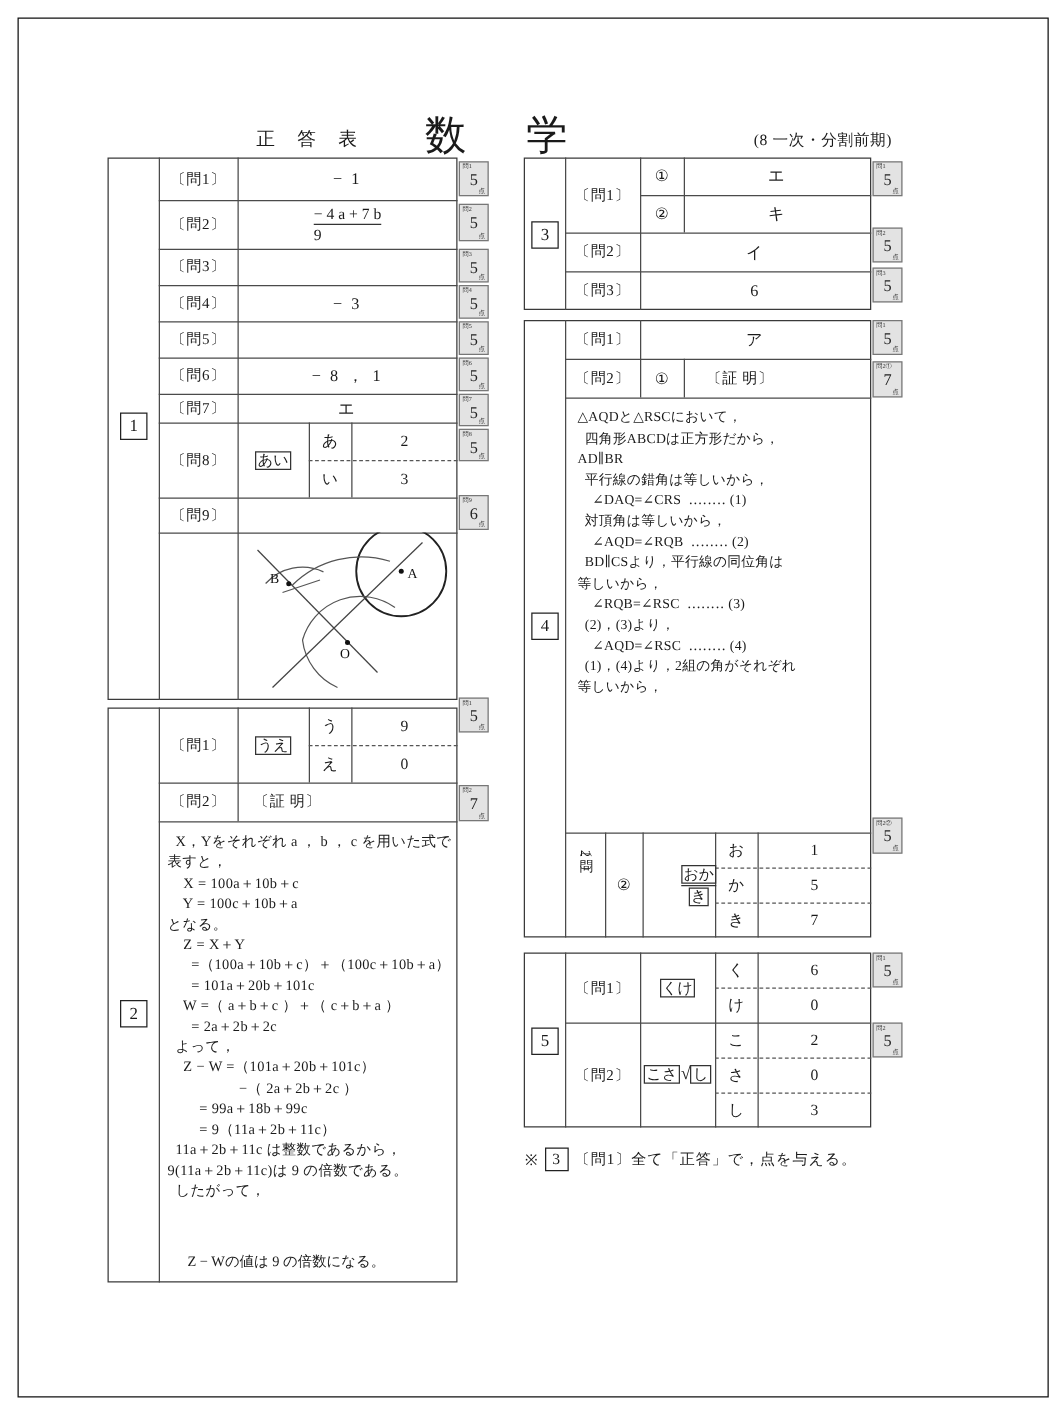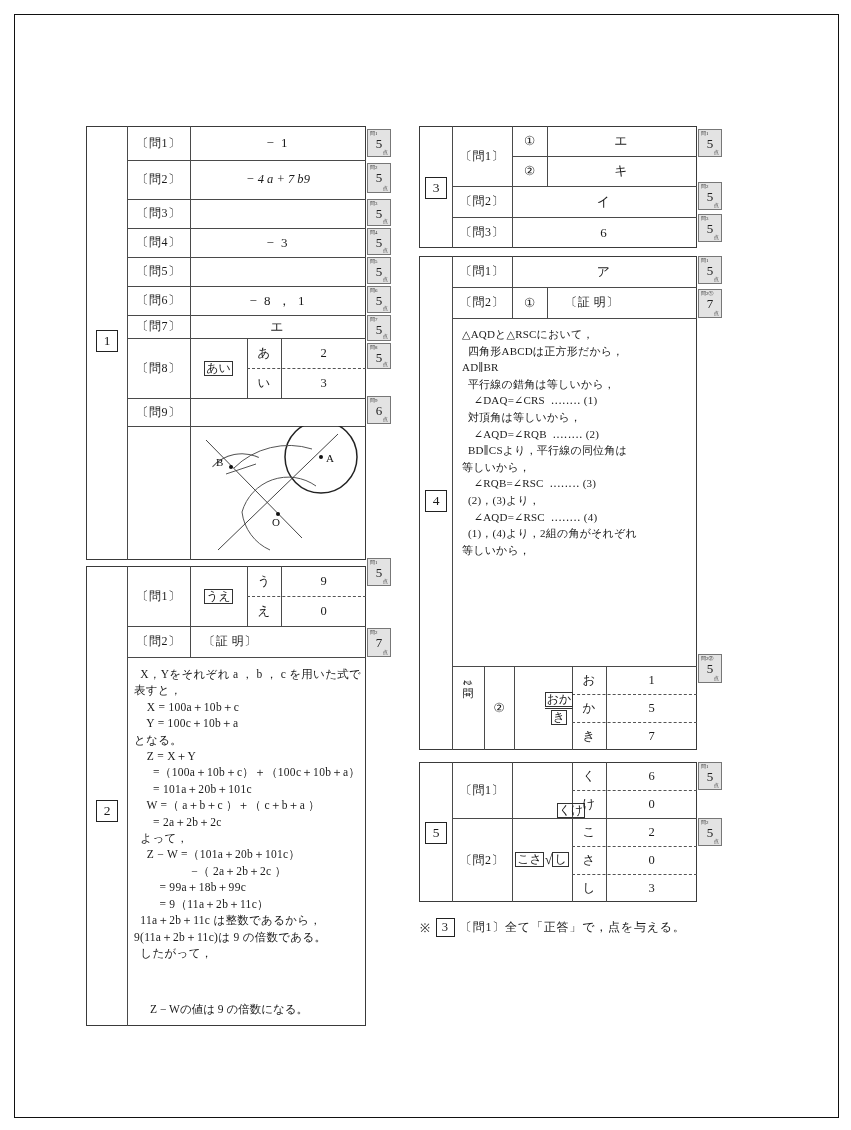--- a/index.html
+++ b/index.html
@@ -50,31 +50,36 @@
   
   .proof{position:absolute;font-size:11.5px;line-height:16.4px;letter-spacing:.3px;white-space:pre;}
   .proof2{position:absolute;font-size:11px;line-height:16.6px;letter-spacing:.2px;white-space:pre;}
 
   .vlabel{position:absolute;writing-mode:vertical-rl;font-size:11px;letter-spacing:1px;}
 
   .note{position:absolute;font-size:12px;letter-spacing:.8px;display:flex;align-items:center;gap:5px;}
   .note .nbox{display:inline-flex;align-items:center;justify-content:center;width:17px;height:17px;
               border:1.2px solid #222;font-size:12.5px;}
 
-  .fr{display:inline-flex;align-items:flex-start;line-height:1.15;font-size:12.5px;font-style:italic;}
+  .fr{display:inline-flex;flex-direction:column;align-items:flex-start;line-height:1.15;font-size:12.5px;}
   .fr .bar{width:100%;height:1px;background:#333;margin:1px 0;}
   .rad{display:inline-flex;align-items:flex-start;}
   .rad .sq{font-size:14px;}
 </style>
 </head>
 <body>
 
 <div class="page">
   <div class="frame"></div>
 
+  <div class="hdr">
+    <div class="seitou">正 答 表</div>
+    <div class="subject"><span>数</span><span>学</span></div>
+    <div class="code">(8  一次・分割前期)</div>
+  </div>
 
   <div class="blk" style="left:86px;top:126px;width:280px;height:434px;"></div>
   <div class="vl" style="left:127px;top:126px;height:434px;"></div>
   <div class="vl" style="left:190px;top:126px;height:434px;"></div>
   <div class="secno" style="left:96px;top:330px;">
       <span>1</span>
     </div>
 
   <div class="hl" style="left:127px;top:160px;width:239px;"></div>
   <div class="hl" style="left:127px;top:199px;width:239px;"></div>
@@ -356,21 +361,21 @@
   <div class="vl" style="left:606px;top:762px;height:140px;"></div>
   <div class="hl" style="left:452px;top:818px;width:245px;"></div>
   <div class="dl" style="left:572px;top:790px;width:125px;"></div>
   <div class="dl" style="left:572px;top:846px;width:125px;"></div>
   <div class="dl" style="left:572px;top:874px;width:125px;"></div>
   <div class="secno" style="left:425px;top:822px;">
       <span>5</span>
     </div>
 
   <div class="cell lbl" style="left:452px;top:762px;width:60px;height:56px;">〔問1〕</div>
-  <div class="cell" style="left:541px;top:762px;width:60px;height:56px;margin-top:20px;">
+  <div class="cell" style="left:512px;top:762px;width:60px;height:56px;">
     <span class="kbox">くけ</span>
   </div>
   <div class="cell kana" style="left:572px;top:762px;width:34px;height:28px;">く</div>
   <div class="cell num" style="left:606px;top:762px;width:91px;height:28px;">6</div>
   <div class="cell kana" style="left:572px;top:790px;width:34px;height:28px;">け</div>
   <div class="cell num" style="left:606px;top:790px;width:91px;height:28px;">0</div>
 
   <div class="cell lbl" style="left:452px;top:818px;width:60px;height:84px;">〔問2〕</div>
   <div class="cell" style="left:512px;top:818px;width:60px;height:84px;">
     <span class="rad">

